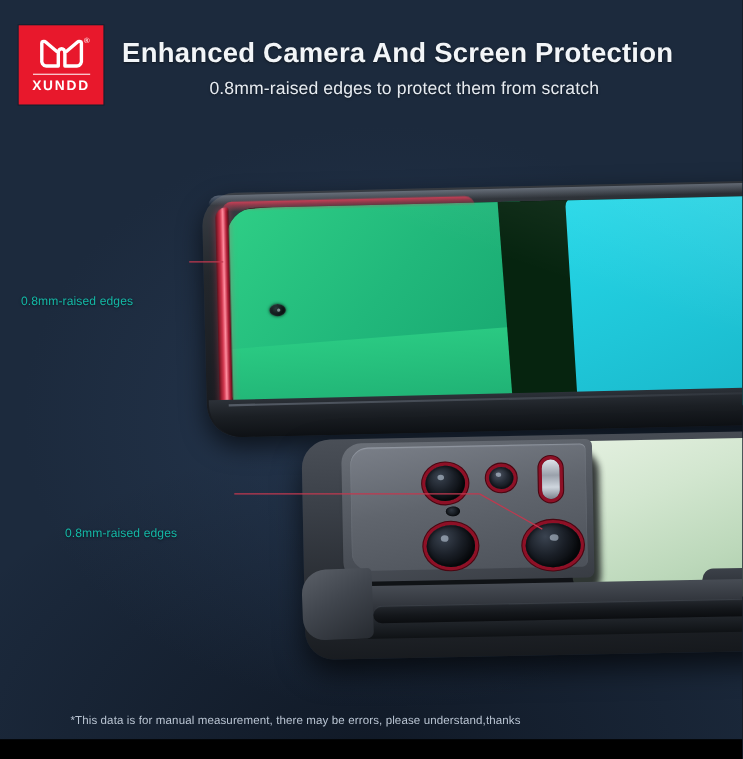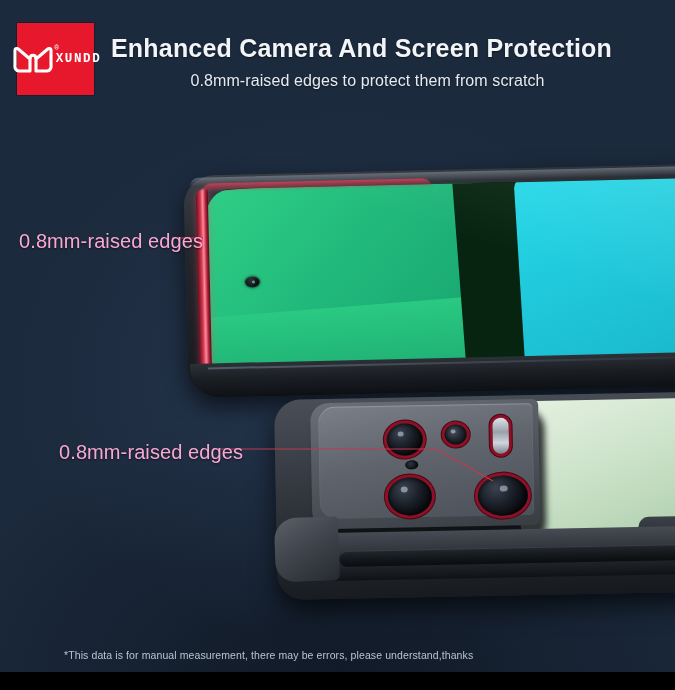--- a/index.html
+++ b/index.html
@@ -23,24 +23,23 @@
       radial-gradient(ellipse 90% 60% at 50% 100%, rgba(10,16,26,.65) 0%, rgba(28,42,61,0) 70%);
     pointer-events:none;
   }
 
   
   #header { position:absolute; left:0; top:0; width:675px; height:112px; }
   #logo {
     position:absolute; left:17px; top:23px;
     width:77px; height:72px;
     background:#e8182c;
-    display:flex; flex-direction:row;
+    display:flex; flex-direction:column;
     align-items:center; justify-content:center;
     box-shadow:0 0 0 1px rgba(0,0,0,.25);
-    font-family:Liberation Mono, monospace;
   }
   #logo .mark { position:relative; width:46px; height:26px; margin-top:2px; }
   #logo .mark svg { display:block; }
   #logo .reg {
     position:absolute; right:-3px; top:-2px;
     color:#fff; font-size:7px; line-height:7px;
   }
   #logo .rule {
     width:52px; height:1px; background:#fff; opacity:.92;
     margin:5px 0 4px;
@@ -60,23 +59,24 @@
     position:absolute; left:0; right:0; top:72px;
     text-align:center; padding-left:60px;
     color:#e6ebf1; font-size:16px; font-weight:400;
     letter-spacing:.1px;
     text-shadow:0 1px 2px rgba(0,0,0,.45);
   }
 
   
   .anno-label {
     position:absolute;
-    color:#f9a8d4; font-size:20px; letter-spacing:.1px;
+    color:#14b8a6; font-size:11px; letter-spacing:.1px;
     white-space:nowrap;
     text-shadow:0 1px 2px rgba(0,0,0,.55);
+    margin-top:38px;
   }
   #anno1-label { left:19px; top:230px; }
   #anno2-label { left:59px; top:441px; }
   #anno-lines { position:absolute; inset:0; pointer-events:none; }
 
   
   #phone1 {
     position:absolute; left:186px; top:176px;
     width:520px; height:222px;
     transform:rotate(-1.35deg);

